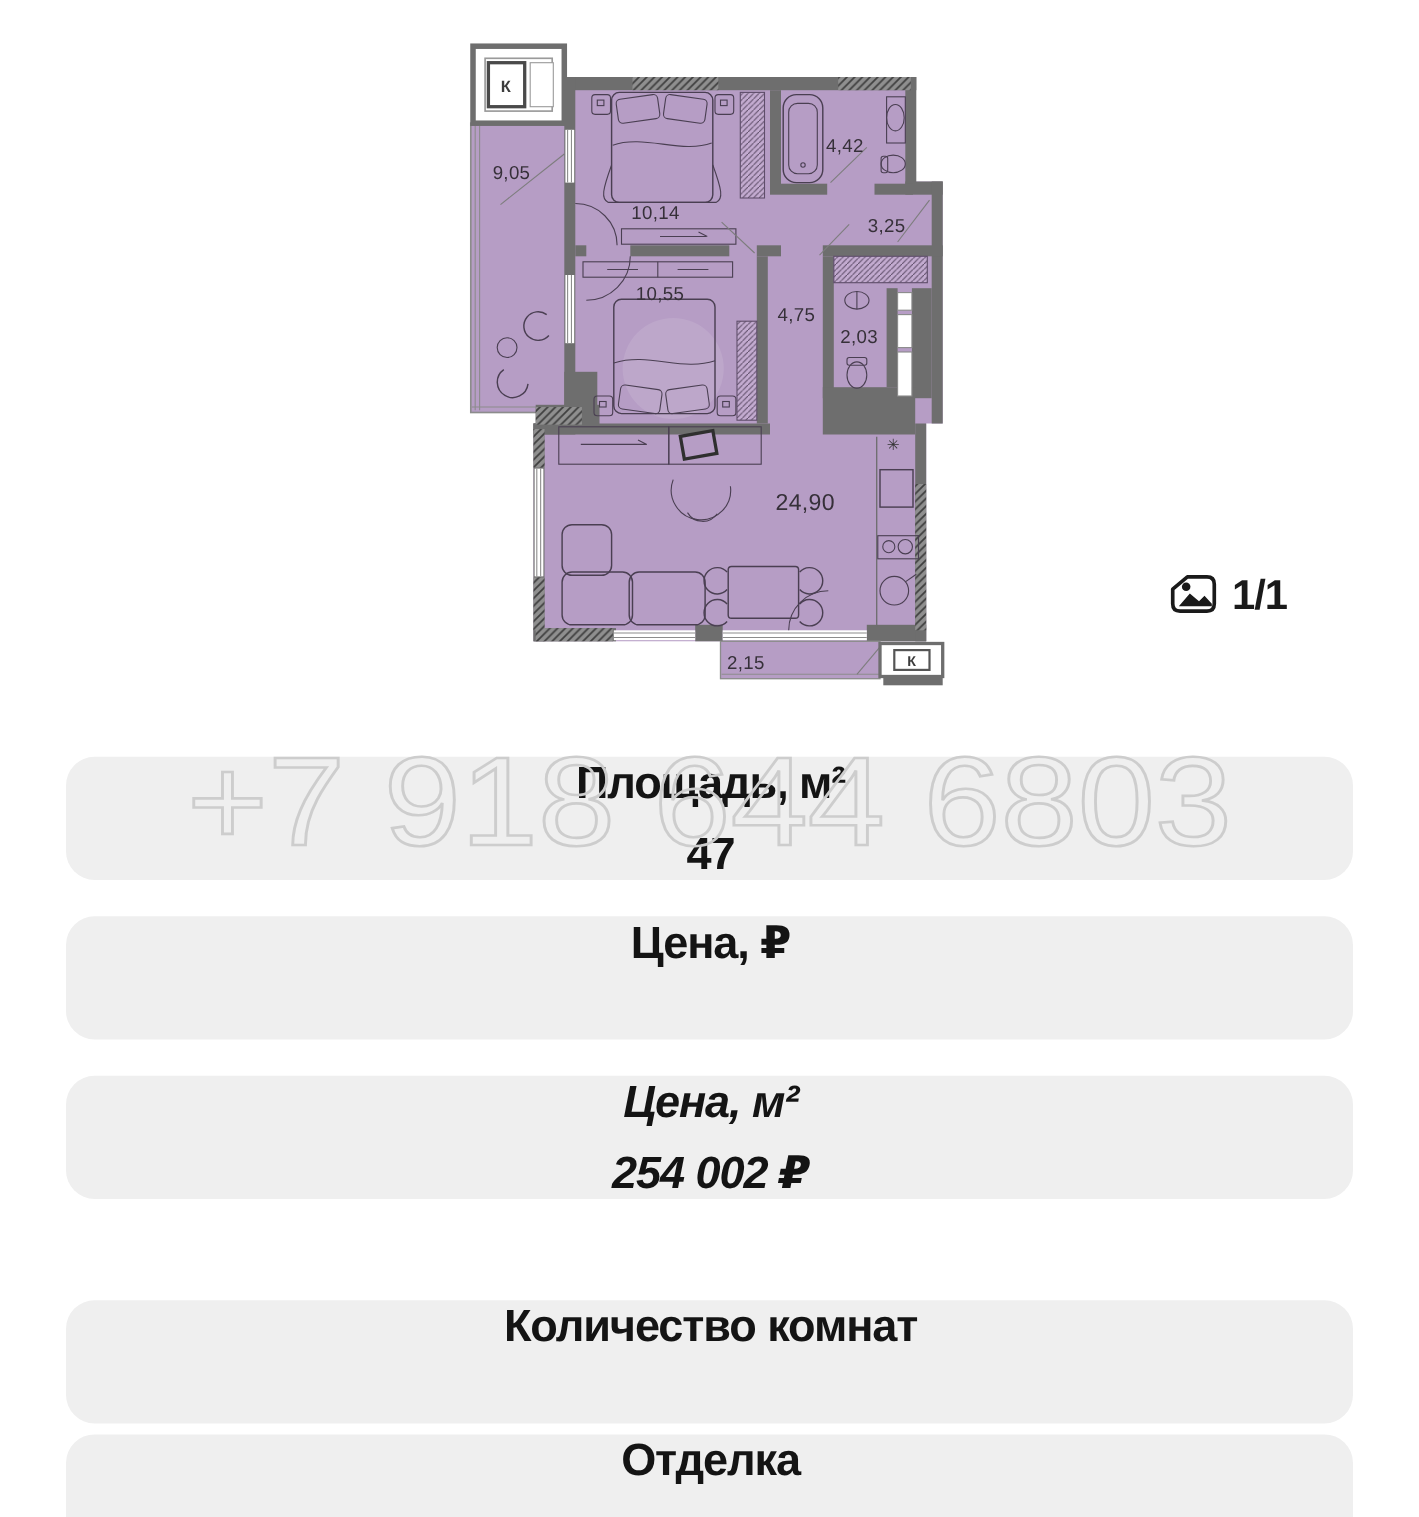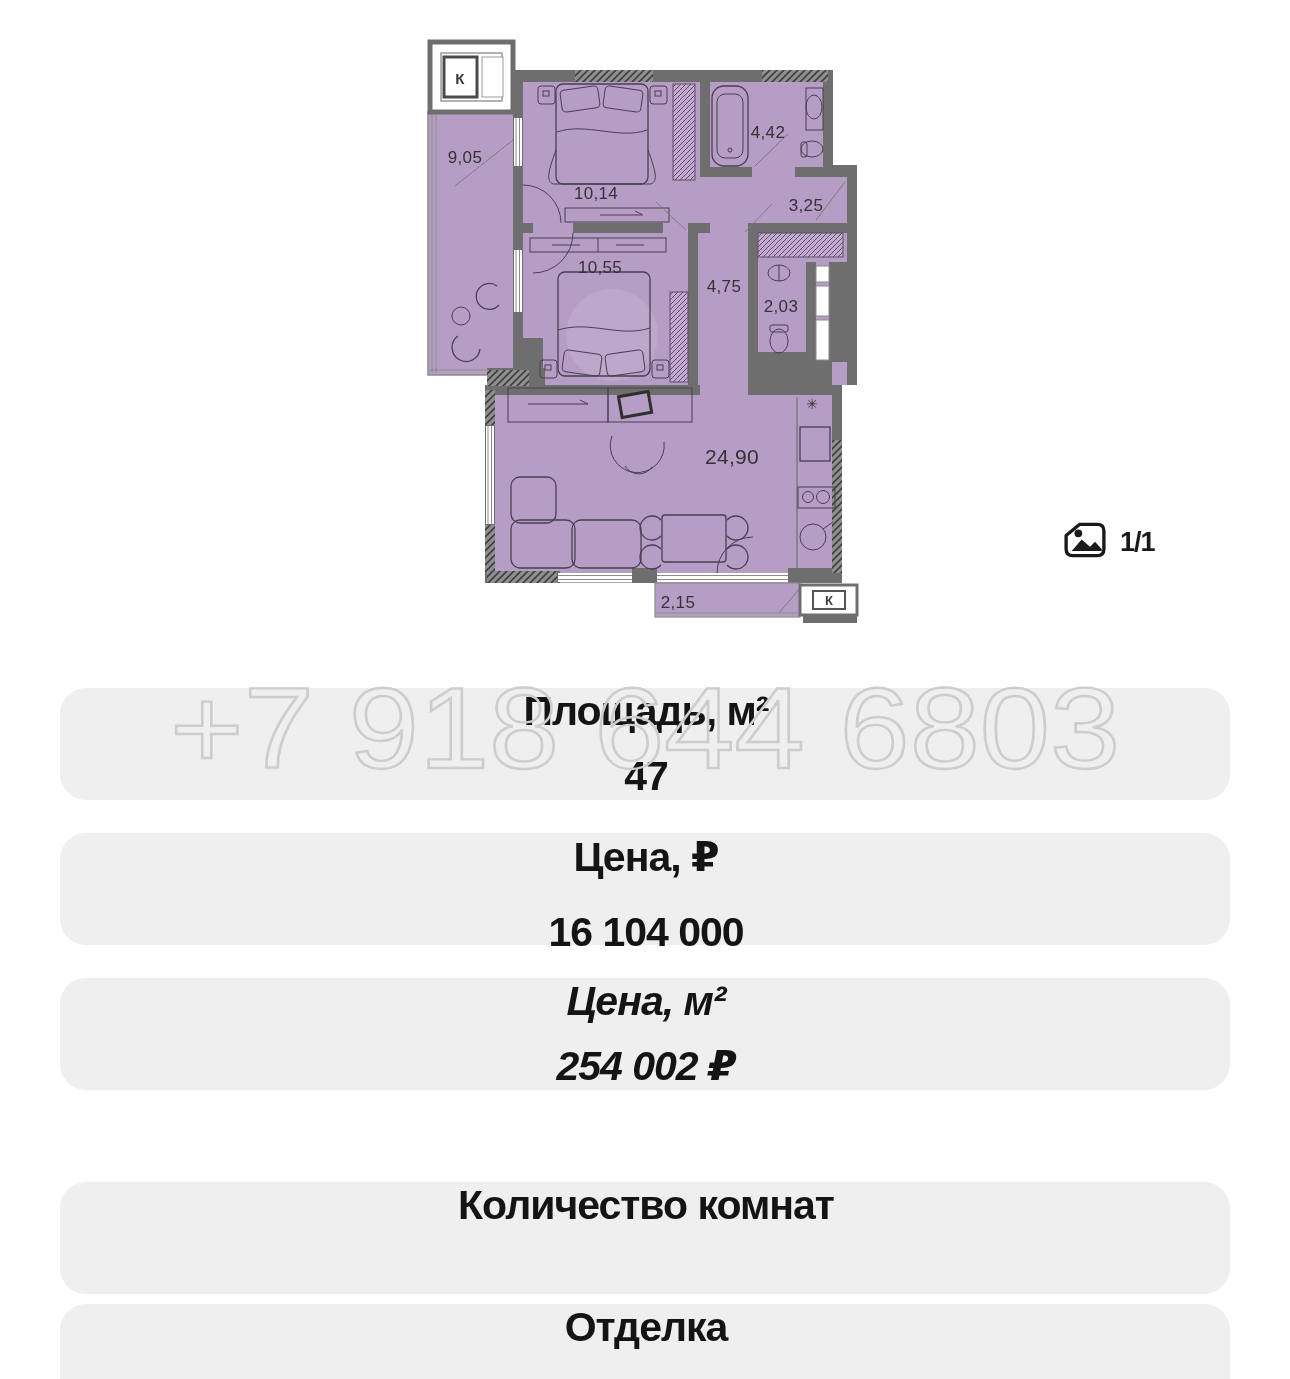--- a/index.html
+++ b/index.html
@@ -11,21 +11,21 @@
   .plan-label{font-family:"Liberation Sans","DejaVu Sans",sans-serif;font-size:17px;font-weight:500;
               fill:#363039;letter-spacing:.3px;}
   .plan-label.big{font-size:21px;}
   .plan-label.k{font-size:15px;font-weight:700;fill:#3c3c3c;}
   .fu{fill:none;stroke:#4a3f52;stroke-width:1.3;}
   .fu2{fill:none;stroke:#4a3f52;stroke-width:1;}
   .thin{stroke:#8c8c8c;stroke-width:1;fill:none;}
   .diag{stroke:#7d7d7d;stroke-width:1;fill:none;}
   
   .gallery{position:absolute;left:1062px;top:520px;display:flex;align-items:center;gap:12px;}
-  .gallery .cnt{font-size:27px;font-weight:700;color:#1a1a1a;letter-spacing:-1px;}
+  .gallery .cnt{font-size:38px;font-weight:700;color:#1a1a1a;letter-spacing:-1px;}
   
   .wm{position:absolute;left:0;top:640px;width:1290px;height:170px;z-index:5;pointer-events:none;}
   
   .row{position:absolute;left:60px;width:1170px;height:112px;background:#efefef;border-radius:26px;
        display:flex;align-items:center;justify-content:space-between;box-sizing:border-box;
        padding:0 58px 0 60px;z-index:2;flex-direction:column;}
   .row .lbl,.row .val{font-size:41px;font-weight:700;color:#141414;letter-spacing:-1px;white-space:nowrap;}
   .r1{top:688px;}.r2{top:833px;gap:28px;}.r3{top:978px;font-style:italic;}.r4{top:1182px;}.r5{top:1304px;}
 </style>
 </head>
@@ -254,21 +254,20 @@
   <svg class="wm" xmlns="http://www.w3.org/2000/svg">
     <text x="645" y="128" text-anchor="middle" textLength="950" lengthAdjust="spacingAndGlyphs" font-family="Liberation Sans, DejaVu Sans, sans-serif" font-size="115" font-weight="500" fill="none" stroke="#cdcdcd" stroke-width="2.4">+7 918 644 6803</text>
   </svg>
 
   <div class="row r1">
     <span class="lbl">Площадь, м²</span>
     <span class="val">47</span>
   </div>
   <div class="row r2">
     <span class="lbl">Цена, ₽</span>
-    <span class="val">16 104 000</span>
   </div>
   <div class="row r3">
     <span class="lbl">Цена, м²</span>
     <span class="val">254 002 ₽</span>
   </div>
   <div class="row r4">
     <span class="lbl">Количество комнат</span>
   </div>
   <div class="row r5">
     <span class="lbl">Отделка</span>

